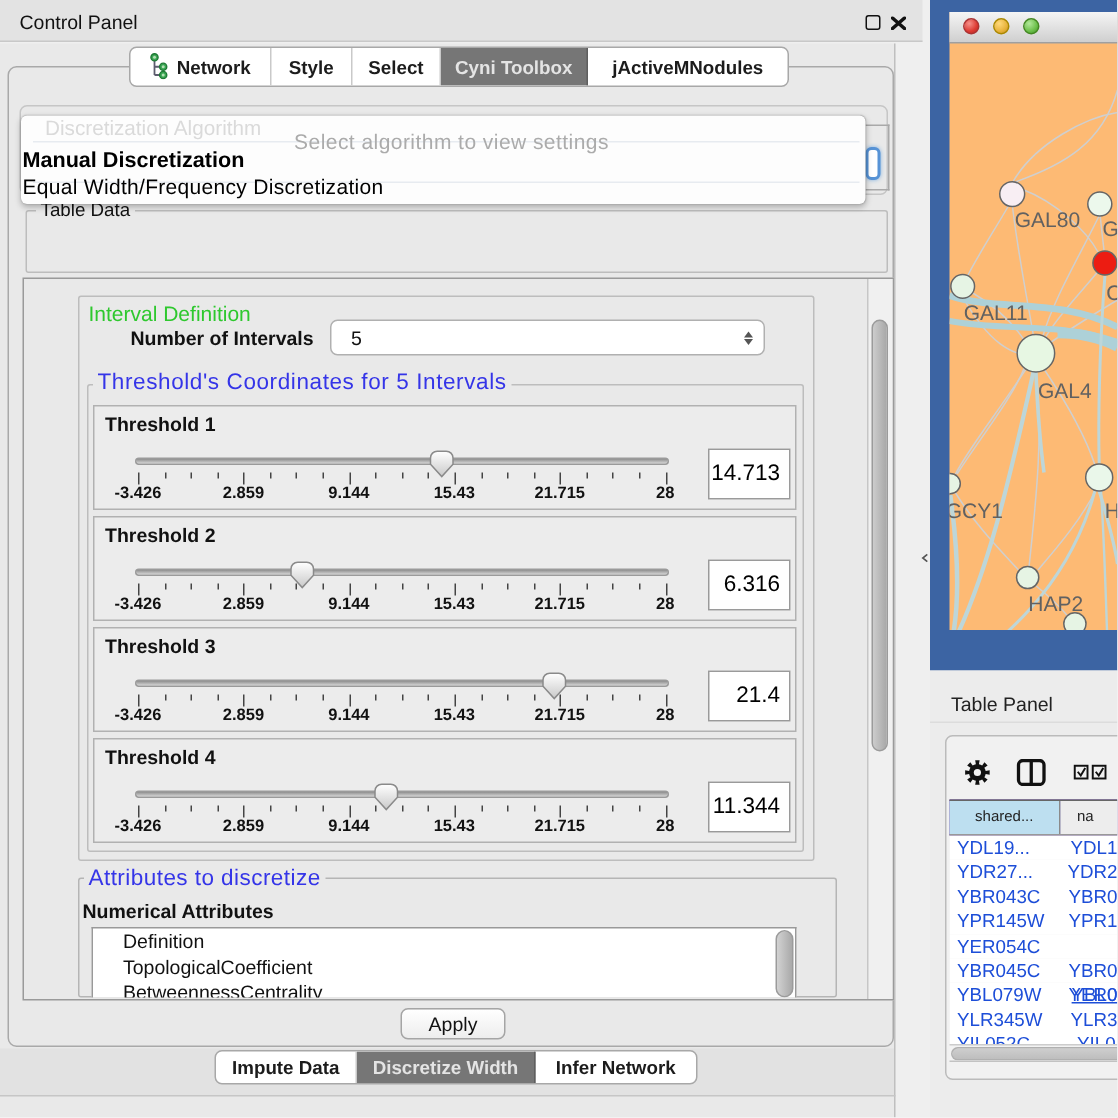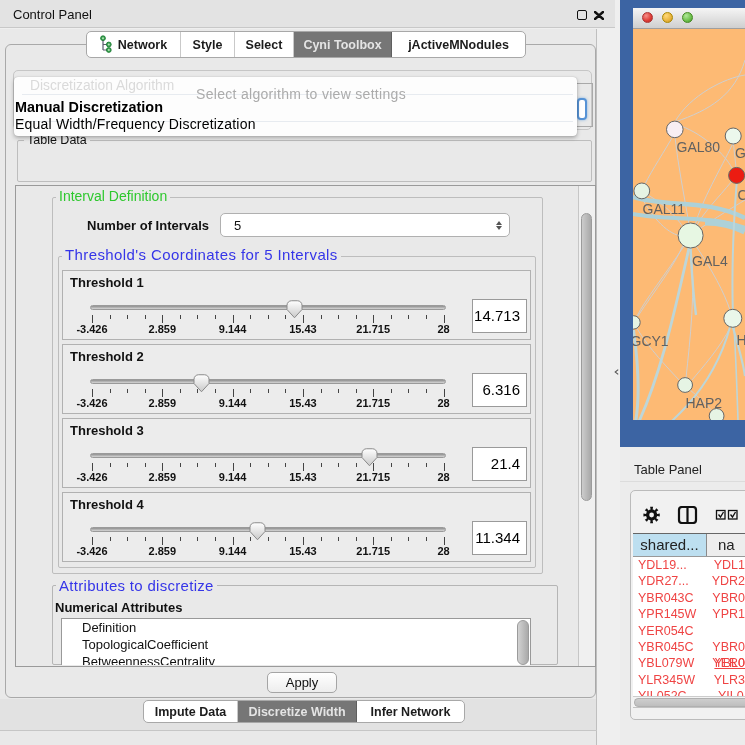--- a/index.html
+++ b/index.html
@@ -64,21 +64,21 @@
     <div class="abs" style="left:13px;top:41px;width:579px;height:60px;border:1px solid #c6c6c6;border-radius:5px;"></div>
     <div class="abs" style="left:577px;top:54px;width:16px;height:44px;border-top:1px solid #a9a9a9;border-bottom:1px solid #a9a9a9;border-right:1px solid #a9a9a9;"></div>
     <div class="abs" style="left:577px;top:69px;width:10px;height:22px;background:#fff;border:2px solid #5793d6;border-radius:4px;box-shadow:0 0 3px #7fb0e0;"></div>
 
     <div class="gbox" style="left:17px;top:111px;width:575px;height:42px;"></div>
     <div class="gtitle" style="left:24px;top:104px;color:#111;font-size:12.5px;">Table Data</div>
 
     <div class="abs" id="scrollpanel" style="left:15px;top:156px;width:581px;height:482px;border:1px solid #9a9a9a;background:#e9e9e9;overflow:hidden;">
 
       <div class="gbox" style="left:36px;top:11px;width:491px;height:377px;"></div>
-      <div class="gtitle" style="left:40px;top:2px;color:#2ec82e;font-size:14px;">Interval Definition</div>
+      <div class="gtitle" style="left:40px;top:15px;color:#2ec82e;font-size:14px;">Interval Definition</div>
       <div class="abs" style="left:71px;top:32px;font-size:13px;font-weight:bold;color:#111;">Number of Intervals</div>
       <div class="combo" style="left:204px;top:27px;width:290px;height:24px;">
           <span style="padding-left:13px;">5</span>
           <span class="arr">
             <span class="tri-up"></span>
             <span class="tri-dn"></span>
           </span>
         </div>
 
       <div class="gbox" style="left:42px;top:70px;width:478px;height:312px;"></div>
@@ -384,27 +384,27 @@
       <rect x="36" y="1" width="17" height="16" rx="3" fill="none" stroke="#111" stroke-width="2.2"></rect>
       <line x1="44.5" y1="2" x2="44.5" y2="17" stroke="#111" stroke-width="2.2"></line>
       <g stroke="#111" stroke-width="1.3" fill="none">
         <rect x="73.5" y="4.5" width="8.5" height="8.5"></rect>
         <path d="M75.5 8.5 l2 2.5 3-5"></path>
         <rect x="85.5" y="4.5" width="8.5" height="8.5"></rect>
         <path d="M87.5 8.5 l2 2.5 3-5"></path>
       </g>
     </svg>
 
-    <div class="abs" style="left:13px;top:86px;width:112px;height:24px;background:#4c1d95;border-top:1px solid #666;font-size:15px;">
+    <div class="abs" style="left:13px;top:86px;width:112px;height:24px;background:#4c1d95;border-top:1px solid #666;font-size:10px;">
       <div style="display:flex;height:23px;border-bottom:1px solid #999;">
         <div style="width:74px;background:#bddff0;border-right:1px solid #8a8a8a;text-align:center;line-height:22px;color:#222;">shared...</div>
         <div style="flex:1;background:#ededed;padding-left:11px;line-height:22px;color:#222;white-space:nowrap;">na</div>
       </div>
     </div>
-    <div class="abs" id="tablerows" style="left:13px;top:110px;width:112px;height:139px;overflow:hidden;font-size:12.5px;color:#ef4444;">
+    <div class="abs" id="tablerows" style="left:13px;top:110px;width:112px;height:139px;overflow:hidden;font-size:12.5px;color:#1d4ed8;">
         <div style="display:flex;height:16.4px;line-height:16px;background:#fff;">
           <div style="width:74px;padding-left:5px;">YDL19...</div>
           <div style="flex:1;padding-left:11px;">YDL1</div>
         </div>
         <div style="display:flex;height:16.4px;line-height:16px;background:#fff;">
           <div style="width:74px;padding-left:5px;">YDR27...</div>
           <div style="flex:1;padding-left:11px;">YDR2</div>
         </div>
         <div style="display:flex;height:16.4px;line-height:16px;background:#fff;">
           <div style="width:74px;padding-left:5px;">YBR043C</div>

